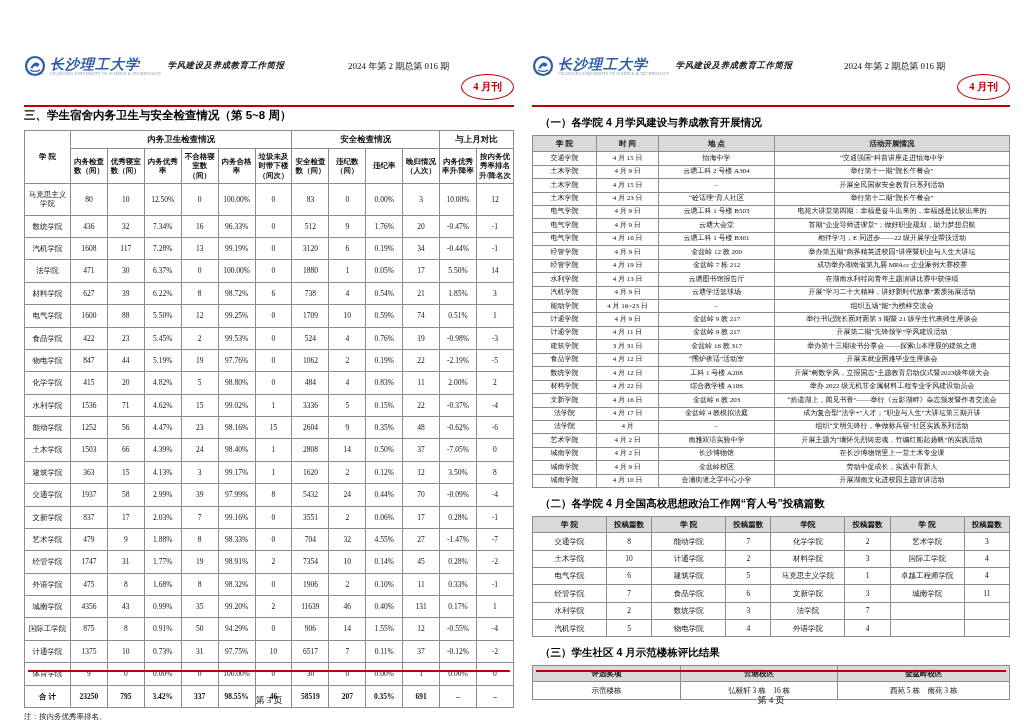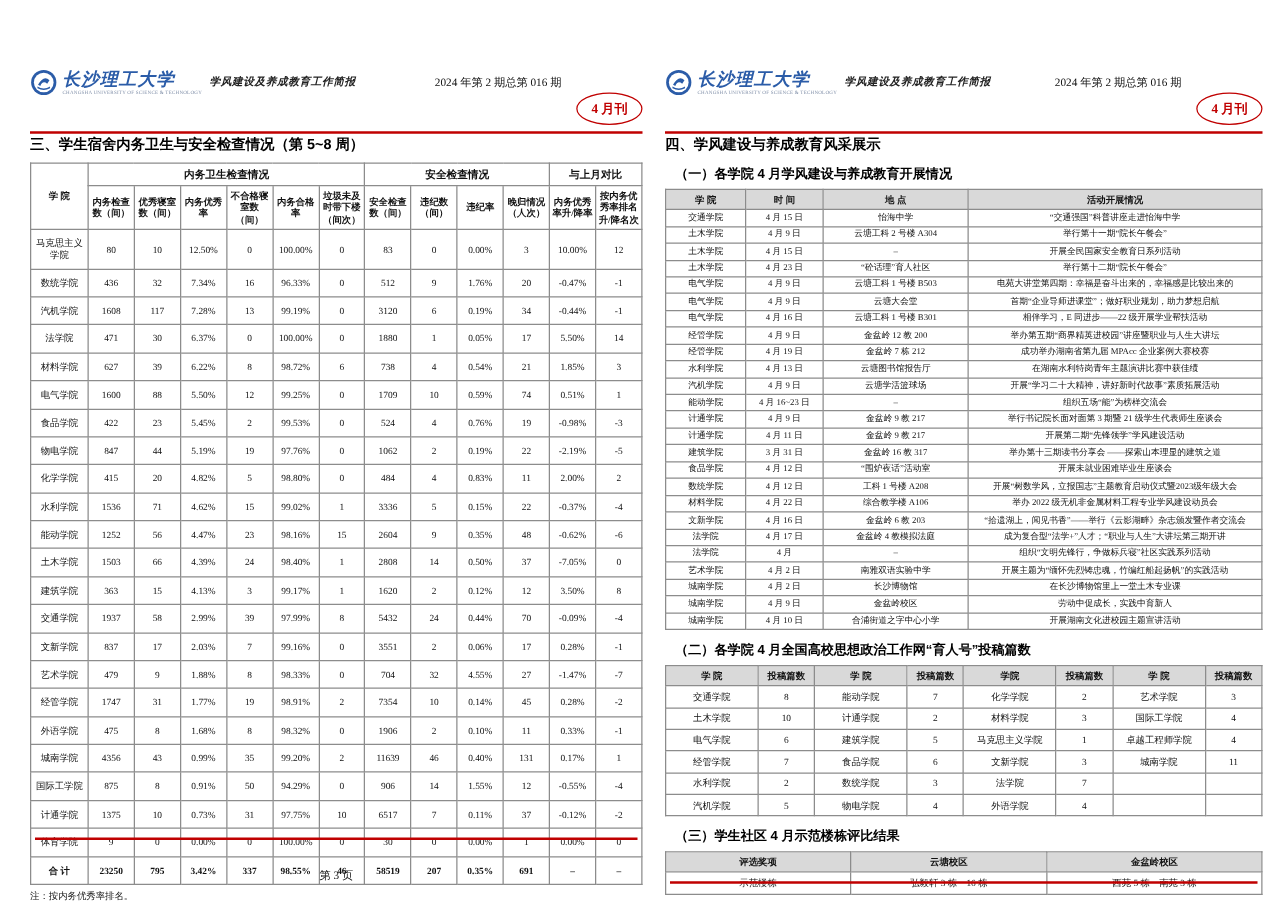--- a/index.html
+++ b/index.html
@@ -484,21 +484,20 @@
           <div class="uni-name">长沙理工大学</div>
           <div class="uni-sub">CHANGSHA UNIVERSITY OF SCIENCE &amp; TECHNOLOGY</div>
         </div>
       </div>
       <div class="bulletin-title">学风建设及养成教育工作简报</div>
       <div class="issue">2024 年第 2 期总第 016 期</div>
       <div class="month-badge">4 月刊</div>
     </div>
     <div class="red-rule"></div>
 
-    <div class="sec-title">四、学风建设与养成教育风采展示</div>
     <div class="sub-title">（一）各学院 4 月学风建设与养成教育开展情况</div>
 
     <table class="rt act-table">
       <colgroup>
         <col style="width:64px">
           <col style="width:62px">
           <col style="width:116px">
           <col>
       </colgroup>
       <tbody>
@@ -769,15 +768,16 @@
           <tr>
             <td>示范楼栋</td>
             <td>弘毅轩 3 栋　16 栋</td>
             <td>西苑 5 栋　南苑 3 栋</td>
           </tr>
         </tbody>
     </table>
 
     <div class="sheet-footer">
       <div class="footer-rule"></div>
+      <div class="page-num">第 4 页</div>
     </div>
   </div>
 </div>
 
 </body></html>

